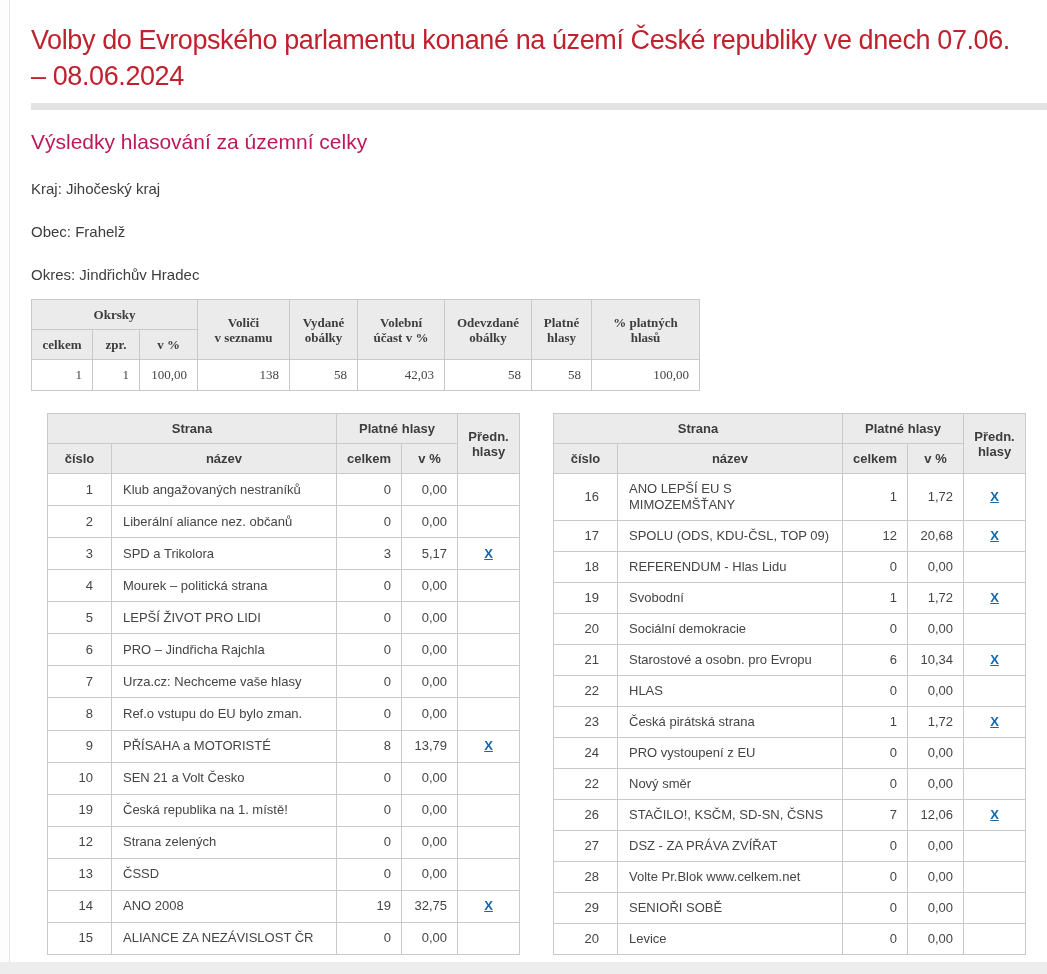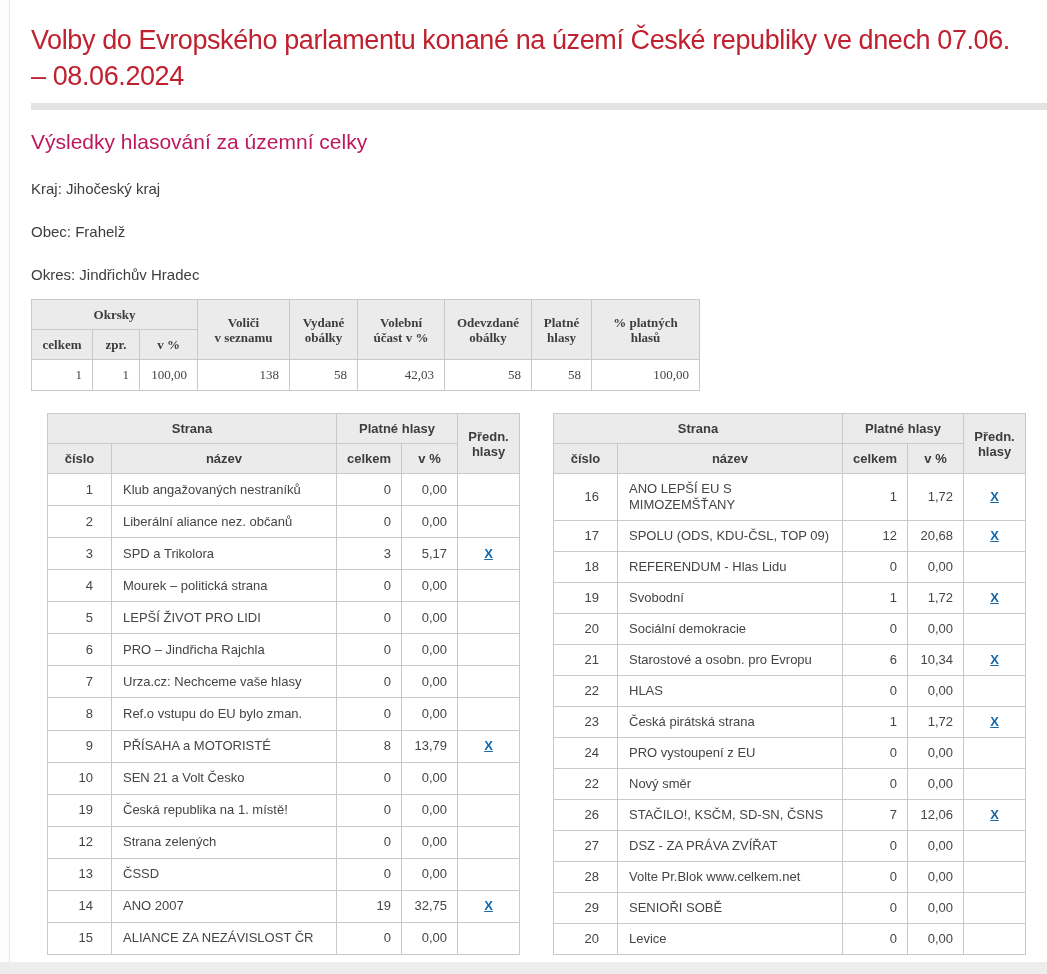--- a/index.html
+++ b/index.html
@@ -262,21 +262,21 @@
           </tr>
           <tr>
             <td class="cell-no">13</td>
             <td class="cell-name">ČSSD</td>
             <td class="cell-num">0</td>
             <td class="cell-num">0,00</td>
             <td class="cell-pref"></td>
           </tr>
           <tr>
             <td class="cell-no">14</td>
-            <td class="cell-name">ANO 2007</td>
+            <td class="cell-name">ANO 2008</td>
             <td class="cell-num">19</td>
             <td class="cell-num">32,75</td>
             <td class="cell-pref"><a href="#" class="xlink">X</a></td>
           </tr>
           <tr>
             <td class="cell-no">15</td>
             <td class="cell-name">ALIANCE ZA NEZÁVISLOST ČR</td>
             <td class="cell-num">0</td>
             <td class="cell-num">0,00</td>
             <td class="cell-pref"></td>

